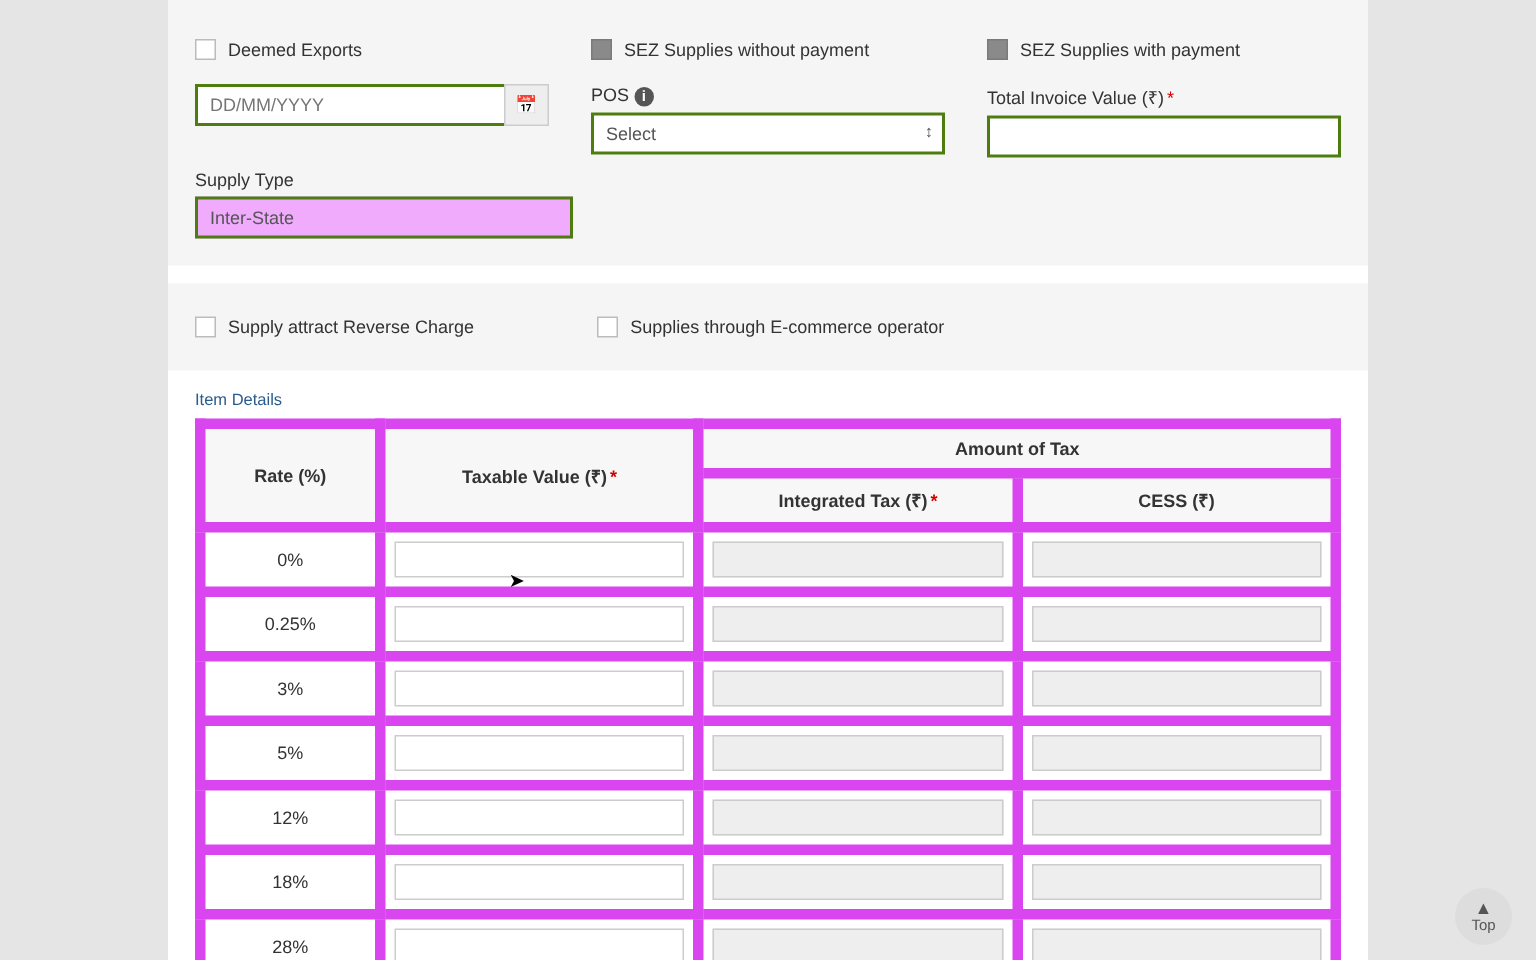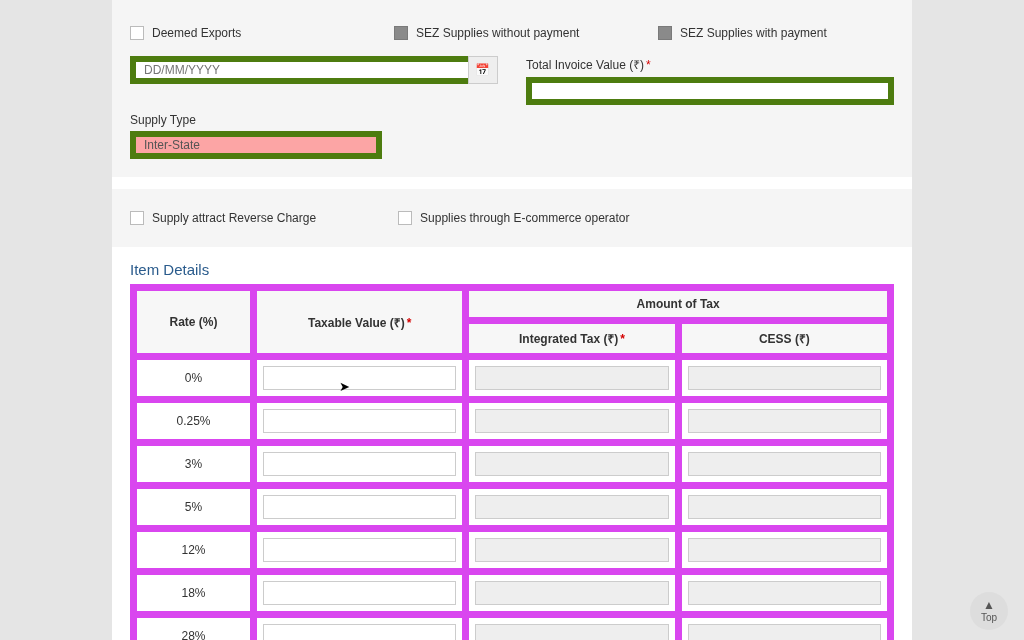--- a/index.html
+++ b/index.html
@@ -7,28 +7,28 @@
     .page{width:1024px;height:640px;margin:0 auto;background:#e5e5e5;overflow:hidden;position:relative}
     .panel{width:800px;margin:0 auto;background:#fff;padding:0 0 40px}
     .section-grey{background:#f5f5f5;padding:10px 18px 18px;margin:0}
     .row{display:flex;gap:28px;margin-top:8px}
     .col{flex:1}
     .chk-row{display:flex;align-items:center;gap:8px;padding:8px 0}
     .chk{width:14px;height:14px;border:1px solid #bbb;background:#fff;display:inline-block}
     .chk.dark{background:#8a8a8a;border:1px solid #7a7a7a}
     .lbl{font-size:12px;color:#333;display:block;margin-bottom:4px}
     .req{color:#d40000;margin-left:2px}
-    .fld{width:100%;height:28px;border:6px solid #4d7c0f;background:#fff;font-size:12px;padding:0 8px;color:#555}
-    .fld.ro{background:#fca5a5}
+    .fld{width:100%;height:28px;border:2px solid #4d7c0f;background:#fff;font-size:12px;padding:0 8px;color:#555}
+    .fld.ro{background:#f0abfc}
     .ig{display:flex}
     .ig .fld{flex:1;border-right:none}
     .ig .btn{width:30px;height:28px;border:1px solid #ccc;background:#eee;display:flex;align-items:center;justify-content:center;color:#666;font-size:12px;cursor:pointer}
     .select{position:relative}
     .select .caret{position:absolute;right:8px;top:50%;transform:translateY(-50%);font-size:11px;color:#555;pointer-events:none;line-height:1}
-    .h-section{color:#2a5b8c;font-size:15px;font-weight:normal;padding:14px 18px 6px}
+    .h-section{color:#2a5b8c;font-size:11px;font-weight:normal;padding:14px 18px 6px}
     table{width:calc(100% - 36px);margin:0 18px;border-collapse:collapse}
     th,td{border:7px solid #d946ef;font-size:12px;text-align:center;padding:6px}
     th{background:#f7f7f7;font-weight:bold;color:#333}
     td .cell-inp{width:100%;height:24px;border:1px solid #ccc;background:#fff;padding:0 6px}
     td .cell-inp.ro{background:#eee}
     .col-rate{width:120px}
     .back-top{position:absolute;right:16px;bottom:10px;width:38px;height:38px;border-radius:50%;background:#ddd;color:#555;display:flex;flex-direction:column;align-items:center;justify-content:center;font-size:10px;cursor:pointer;line-height:1.1}
     .back-top .arr{font-size:12px}
     .cursor{position:absolute;left:341px;top:381px;font-size:13px;color:#000;pointer-events:none;transform:translate(-2px,-2px)}
   </style>
@@ -52,20 +52,27 @@
           <span>SEZ Supplies with payment</span>
         </div>
       </div>
 
 
       <div class="row">
         <div class="col">
           <div class="ig">
             <input class="fld" placeholder="DD/MM/YYYY" style="">
             <span class="btn">📅</span>
+          </div>
+        </div>
+        <div class="col">
+          <span class="lbl"><span>POS </span><span style="display:inline-block;width:13px;height:13px;border-radius:50%;background:#555;color:#fff;font-size:10px;text-align:center;line-height:13px;font-weight:bold">i</span></span>
+          <div class="select">
+            <input class="fld" readonly="" style="cursor: pointer;" value="Select">
+            <span class="caret">↕</span>
           </div>
         </div>
         <div class="col">
           <span class="lbl"><span>Total Invoice Value (₹)</span><span class="req">*</span></span>
           <input class="fld" style="">
         </div>
       </div>
 
       <div class="row">
         <div class="col" style="max-width:33%">

